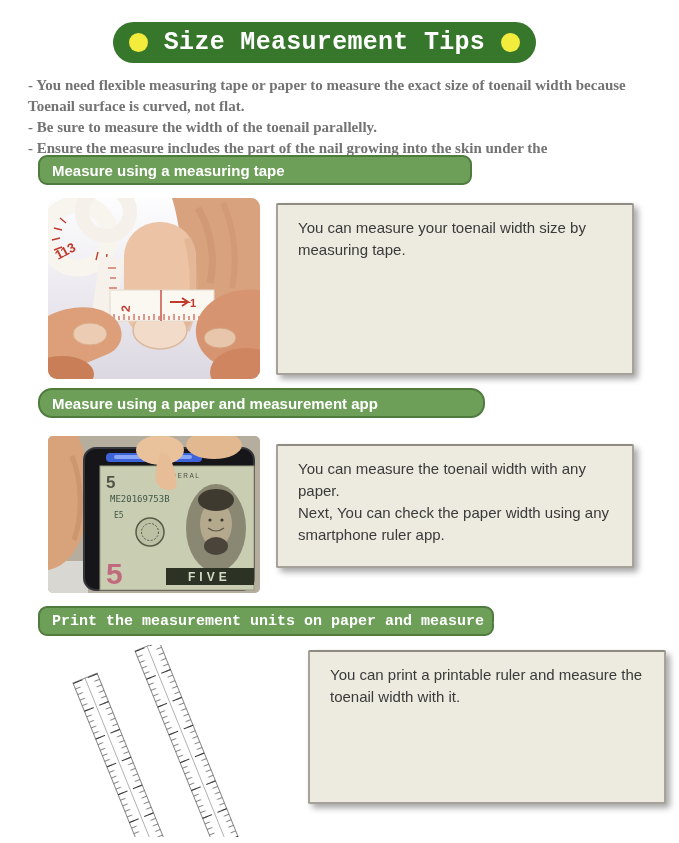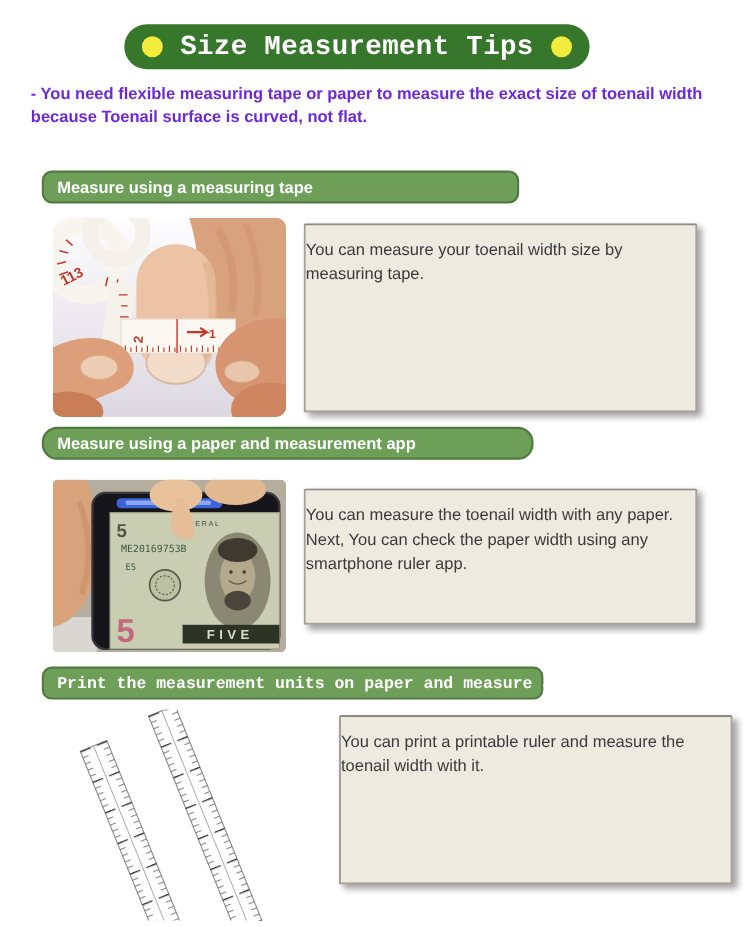--- a/index.html
+++ b/index.html
@@ -15,35 +15,35 @@
     padding:0 16px;box-sizing:border-box;font-family:Liberation Mono, monospace;
   }
   .banner .dot{width:19px;height:19px;border-radius:50%;background:#f3ec3c;flex:0 0 auto;}
   .banner .title{
     flex:1;text-align:center;color:#ffffff;font-size:25px;font-weight:bold;
     letter-spacing:.3px;white-space:nowrap;
   }
   
   .intro{
     position:absolute;left:28px;top:75px;width:620px;
-    font-size:15px;font-weight:600;color:#6d28d9;line-height:21px;
+    font-size:15px;font-weight:600;color:#737373;line-height:21px;font-family:Liberation Serif, serif;
   }
   
   .sec-header{
     position:absolute;left:38px;height:30px;background:#6d9f58;
     border:2px solid #507b3e;border-radius:9px;box-sizing:border-box;
     color:#ffffff;font-size:15px;font-weight:bold;
     display:flex;align-items:center;padding:0 12px;white-space:nowrap;
   }
   
   .note-box{
     position:absolute;left:276px;width:358px;box-sizing:border-box;
     background:#edeae0;border:2px solid #a6a29a;border-top-color:#8f8b83;
     border-radius:2px;box-shadow:4px 4px 6px rgba(0,0,0,.35);
-    padding:12px 0;font-size:15px;line-height:22px;color:#3a3a3a;
+    padding:12px 20px;font-size:15px;line-height:22px;color:#3a3a3a;
     white-space:pre-line;
   }
   
   .photo{position:absolute;left:48px;overflow:hidden;}
   .photo svg{display:block;}
   .round8{border-radius:9px;}
   .round6{border-radius:5px;}
 </style>
 </head>
 <body>
@@ -51,20 +51,22 @@
 <div class="page">
 
   <div class="banner">
     <span class="dot"></span>
     <span class="title">Size Measurement Tips</span>
     <span class="dot"></span>
   </div>
 
   <div class="intro">
     <div>- You need flexible measuring tape or paper to measure the exact size of toenail width because Toenail surface is curved, not flat.</div>
+    <div>- Be sure to measure the width of the toenail parallelly.</div>
+    <div>- Ensure the measure includes the part of the nail growing into the skin under the</div>
   </div>
 
   <div class="sec-header" style="top:155px;width:434px;">Measure using a measuring tape</div>
 
   <div class="photo round8" style="top:198px;width:212px;height:181px;">
     <svg width="212" height="181" viewBox="0 0 212 181" xmlns="http://www.w3.org/2000/svg">
       <defs>
         <linearGradient id="bg1" x1="0" y1="0" x2="0" y2="1">
           <stop offset="0" stop-color="#fdfdfe"></stop>
             <stop offset="1" stop-color="#dcd8e2"></stop>

